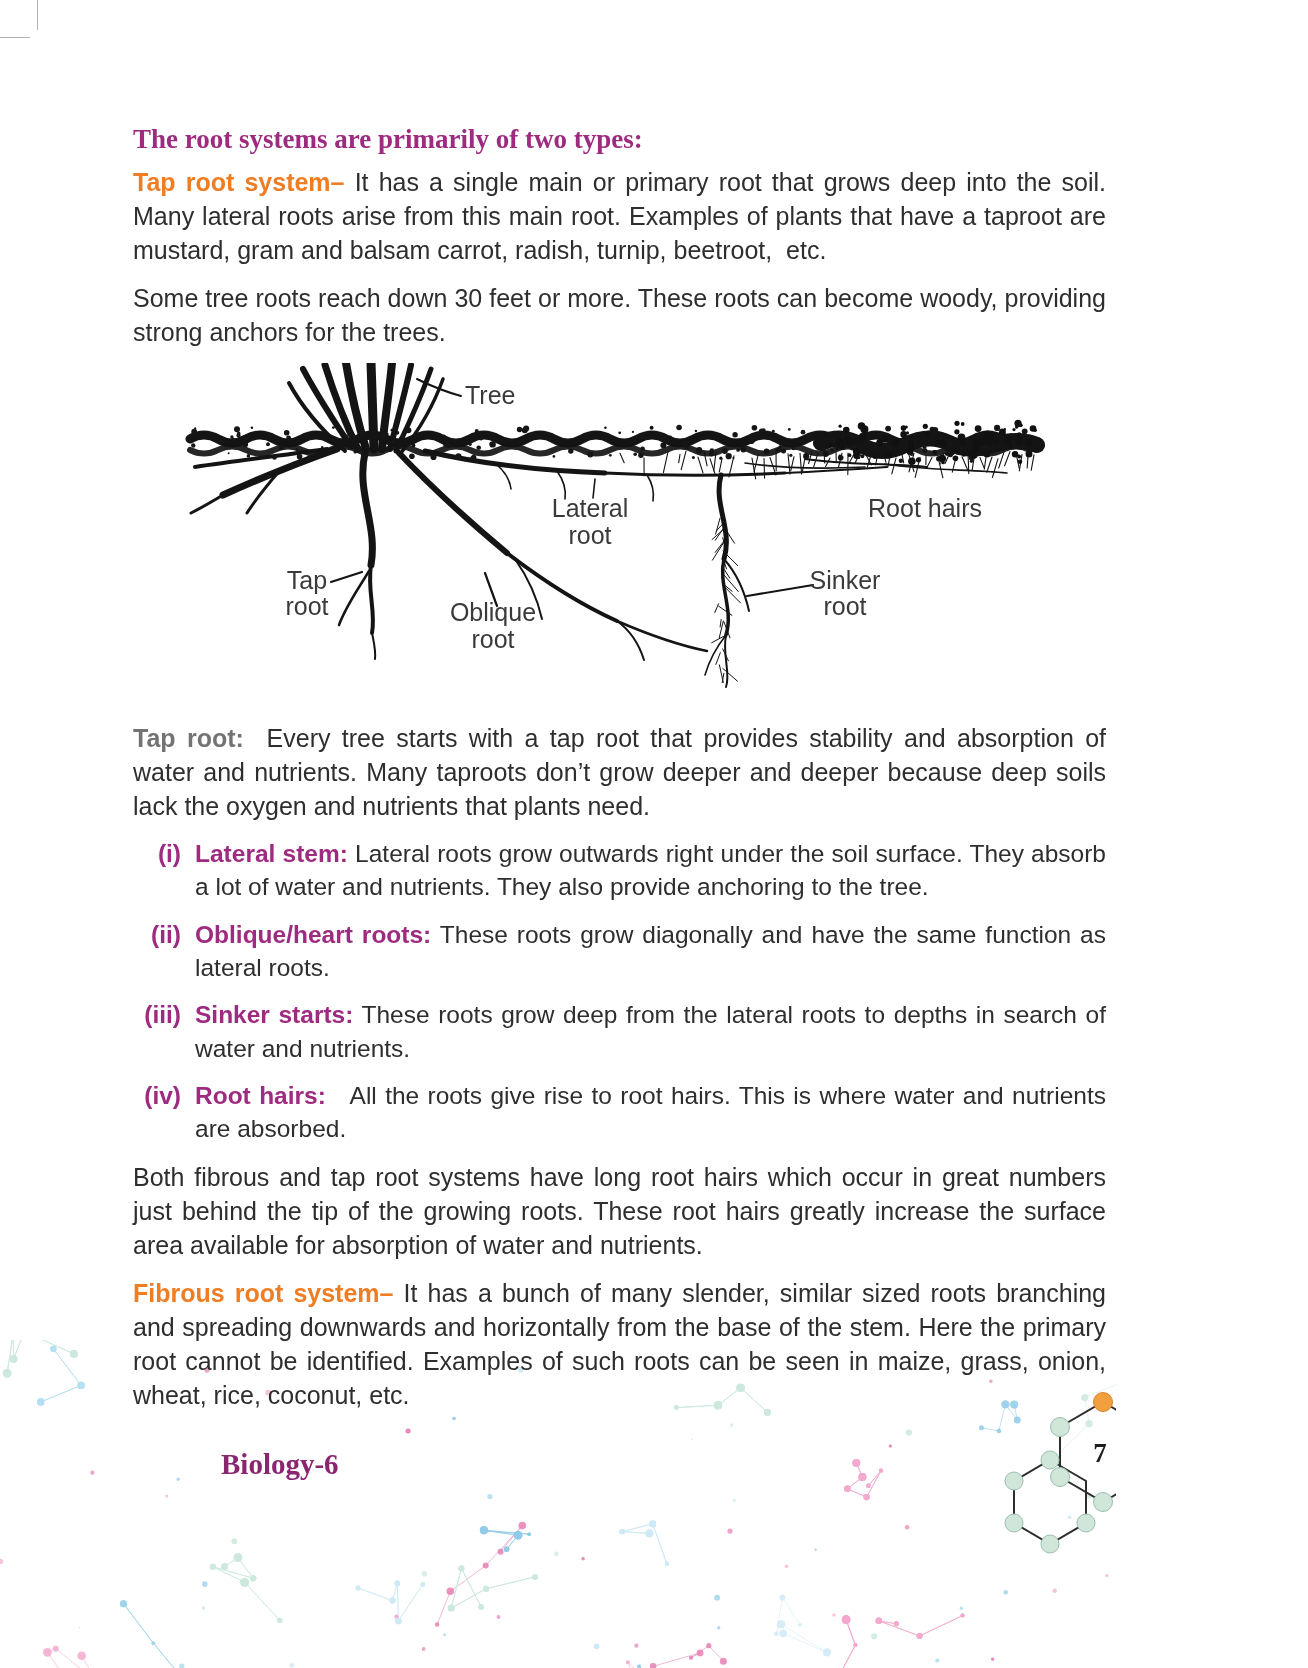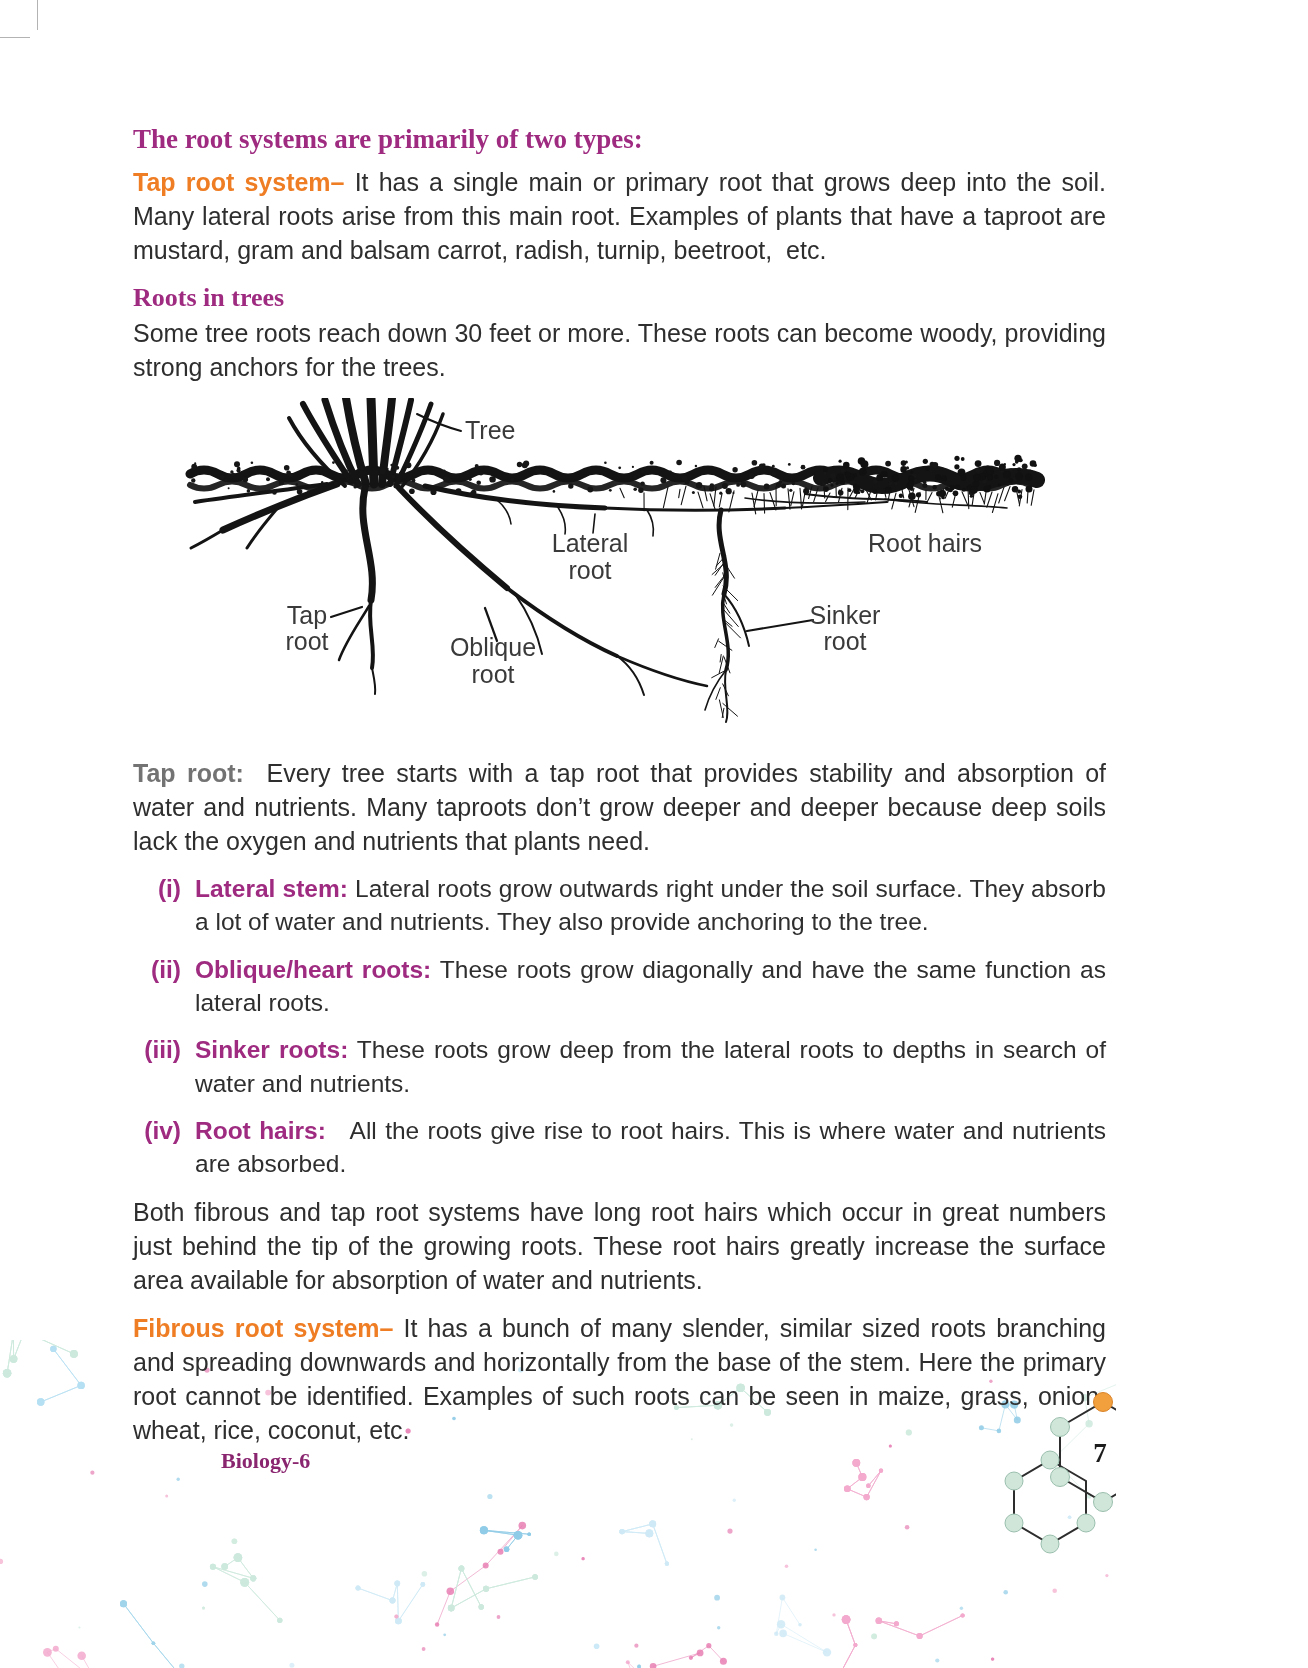--- a/index.html
+++ b/index.html
@@ -16,42 +16,41 @@
   .purple{color:#737373;}
   .diagram{position:relative;width:900px;height:338px;margin:4px 0 20px 52px;}
   .diagram svg{display:block;}
   .diagram text{font-family:"Liberation Sans",sans-serif;font-size:25px;fill:#3a3a3a;}
   .rootart path, .rootart line{fill:none;stroke:#141414;stroke-linecap:round;}
   .list{margin:2px 0 4px 0;}
   .list-item{display:flex;font-size:24.5px;line-height:1.36;margin:0 0 14px 0;}
   .num{flex:0 0 48px;text-align:right;padding-right:14px;color:#9e2b80;font-weight:bold;}
   .li-body{flex:1;text-align:justify;}
   .term{color:#9e2b80;font-weight:bold;}
-  .book{position:absolute;left:221px;top:1448px;font-size:22px;z-index:4;color:#8a2570;}
+  .book{position:absolute;left:221px;top:1448px;font-size:29px;z-index:4;color:#8a2570;}
   .hexbadge{position:absolute;left:988px;top:1382px;z-index:4;}
   .hexbadge text{font-family:"Liberation Serif",serif;font-weight:bold;font-size:27px;fill:#1d1d1d;}
   .deco{position:absolute;left:0;top:1340px;z-index:1;pointer-events:none;}
 </style>
 </head>
 <body>
 
 <div class="page">
 
   <div class="crop" style="left:37px;top:0;width:1px;height:30px;"></div>
   <div class="crop" style="left:0;top:37px;width:30px;height:1px;"></div>
   <div class="crop" style="left:1270px;top:0;width:1px;height:30px;"></div>
   <div class="crop" style="left:1278px;top:37px;width:30px;height:1px;"></div>
 
   <div class="content">
 
     <h1 class="sec h-serif">The root systems are primarily of two types:</h1>
 
     <p class="body"><span class="lead orange">Tap root system–</span><span> It has a single main or primary root that grows deep into the soil. Many lateral roots arise from this main root. Examples of plants that have a taproot are mustard, gram and balsam carrot, radish, turnip, beetroot,&nbsp; etc.</span></p>
 
-    <h2 class="sec h-serif">Roots in trees</h2>
     <p class="body">Some tree roots reach down 30 feet or more. These roots can become woody, providing strong anchors for the trees.</p>
 
     <div class="diagram">
       <svg id="root-art" class="rootart" width="860" height="338" viewBox="0 0 860 338">
 
         <path d="M5,76 q14,-8 28,0 t28,0 t28,0 t28,0 t28,0 t28,0 t28,0 t28,0 t28,0 t28,0 t28,0 t28,0 t28,0 t28,0 t28,0 t28,0 t28,0 t28,0 t28,0 t28,0 t28,0 t28,0 t28,0 t28,0 t28,0 t28,0 t28,0 t28,0 t28,0 t28,0" stroke-width="9"></path>
         <path d="M5,87 q14,7 28,0 t28,0 t28,0 t28,0 t28,0 t28,0 t28,0 t28,0 t28,0 t28,0 t28,0 t28,0 t28,0 t28,0 t28,0 t28,0 t28,0 t28,0 t28,0 t28,0 t28,0 t28,0 t28,0 t28,0 t28,0 t28,0 t28,0 t28,0 t28,0 t28,0" stroke-width="6" opacity="0.92"></path>
         <path d="M636,80 q20,-10 40,2 t44,0 t44,-2 t44,2 t44,0" stroke-width="16"></path>
 
         <path d="M118,6 C135,38 152,62 166,84" stroke-width="6"></path>
@@ -468,21 +467,21 @@
       <div class="list-item">
         <span class="num">(i)</span>
         <span class="li-body"><span class="term">Lateral stem:</span><span> Lateral roots grow outwards right under the soil surface. They absorb a lot of water and nutrients. They also provide anchoring to the tree.</span></span>
       </div>
       <div class="list-item">
         <span class="num">(ii)</span>
         <span class="li-body"><span class="term">Oblique/heart roots:</span><span> These roots grow diagonally and have the same function as lateral roots.</span></span>
       </div>
       <div class="list-item">
         <span class="num">(iii)</span>
-        <span class="li-body"><span class="term">Sinker roots:</span><span> These roots grow deep from the lateral roots to depths in search of water and nutrients.</span></span>
+        <span class="li-body"><span class="term">Sinker starts:</span><span> These roots grow deep from the lateral roots to depths in search of water and nutrients.</span></span>
       </div>
       <div class="list-item">
         <span class="num">(iv)</span>
         <span class="li-body"><span class="term">Root hairs:</span><span>&nbsp;&nbsp; All the roots give rise to root hairs. This is where water and nutrients are absorbed.</span></span>
       </div>
     </div>
 
     <p class="body">Both fibrous and tap root systems have long root hairs which occur in great numbers just behind the tip of the growing roots. These root hairs greatly increase the surface area available for absorption of water and nutrients.</p>
 
     <p class="body"><span class="lead orange">Fibrous root system–</span><span> It has a bunch of many slender, similar sized roots branching and spreading downwards and horizontally from the base of the stem. Here the primary root cannot be identified. Examples of such roots can be seen in maize, grass, onion, wheat, rice, coconut, etc.</span></p>

